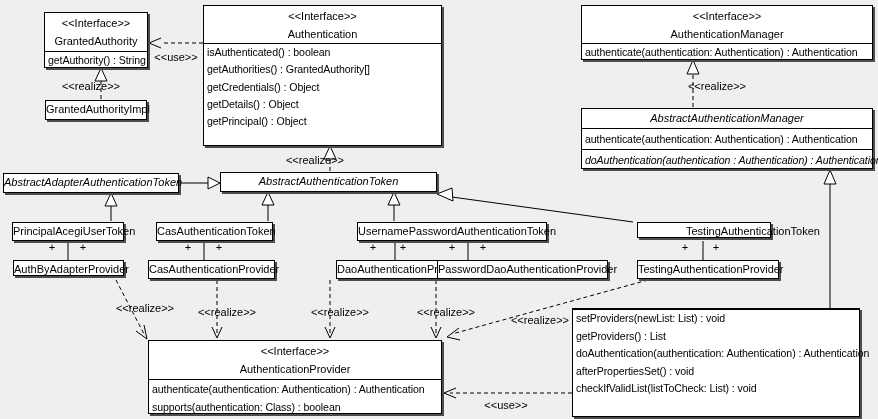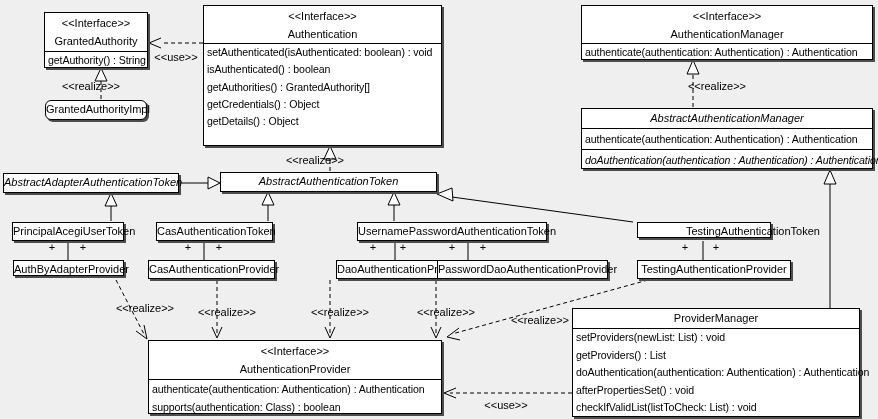--- a/index.html
+++ b/index.html
@@ -148,35 +148,35 @@
 <div class="box" style="left:44px;top:12px;width:104px;height:56px;">
   <div class="title" style="height:37px;padding-top:1px;">
     <div class="line">&lt;&lt;Interface&gt;&gt;</div>
     <div class="line">GrantedAuthority</div>
   </div>
   <div class="methods">
     <div class="m lh17">getAuthority() : String</div>
   </div>
 </div>
 
-<div class="box" style="left:45px;top:100px;width:102px;height:20px;border-radius:6px;">
+<div class="box" style="left:45px;top:100px;width:102px;height:20px;">
   <div class="sname">GrantedAuthorityImpl</div>
 </div>
 
 <div class="box" style="left:203px;top:5px;width:239px;height:141px;">
   <div class="title" style="height:36px;padding-top:1px;">
     <div class="line">&lt;&lt;Interface&gt;&gt;</div>
     <div class="line">Authentication</div>
   </div>
   <div class="methods">
-    <div class="m">setAuthenticated(isAuthenticated: boolean) : void</div>
     <div class="m">isAuthenticated() : boolean</div>
     <div class="m">getAuthorities() : GrantedAuthority[]</div>
     <div class="m">getCredentials() : Object</div>
     <div class="m">getDetails() : Object</div>
+    <div class="m">getPrincipal() : Object</div>
   </div>
 </div>
 
 <div class="box" style="left:581px;top:5px;width:292px;height:55px;">
   <div class="title" style="height:36px;padding-top:1px;">
     <div class="line">&lt;&lt;Interface&gt;&gt;</div>
     <div class="line">AuthenticationManager</div>
   </div>
   <div class="methods">
     <div class="m lh17">authenticate(authentication: Authentication) : Authentication</div>
@@ -226,39 +226,36 @@
 </div>
 
 <div class="box" style="left:300px;top:260px;width:130px;height:19px;margin-left:36px;">
   <div class="sname">DaoAuthenticationProvider</div>
 </div>
 
 <div class="box" style="left:437px;top:260px;width:171px;height:19px;">
   <div class="sname">PasswordDaoAuthenticationProvider</div>
 </div>
 
-<div class="box" style="left:637px;top:260px;width:154px;height:19px;">
+<div class="box" style="left:637px;top:260px;width:142px;height:19px;">
   <div class="sname">TestingAuthenticationProvider</div>
 </div>
 
 <div class="box" style="left:148px;top:340px;width:294px;height:74px;">
   <div class="title" style="height:37px;padding-top:1px;">
     <div class="line">&lt;&lt;Interface&gt;&gt;</div>
     <div class="line">AuthenticationProvider</div>
   </div>
   <div class="methods">
     <div class="m lh18">authenticate(authentication: Authentication) : Authentication</div>
     <div class="m lh18">supports(authentication: Class) : boolean</div>
   </div>
 </div>
 
 <div class="box" style="left:572px;top:308px;width:288px;height:109px;">
-  <div class="title" style="height:19px;">
-    <div class="one">ProviderManager</div>
-  </div>
   <div class="methods">
     <div class="m lh176">setProviders(newList: List) : void</div>
     <div class="m lh176">getProviders() : List</div>
     <div class="m lh176">doAuthentication(authentication: Authentication) : Authentication</div>
     <div class="m lh176">afterPropertiesSet() : void</div>
     <div class="m lh176">checkIfValidList(listToCheck: List) : void</div>
   </div>
 </div>
 
 </body></html>

